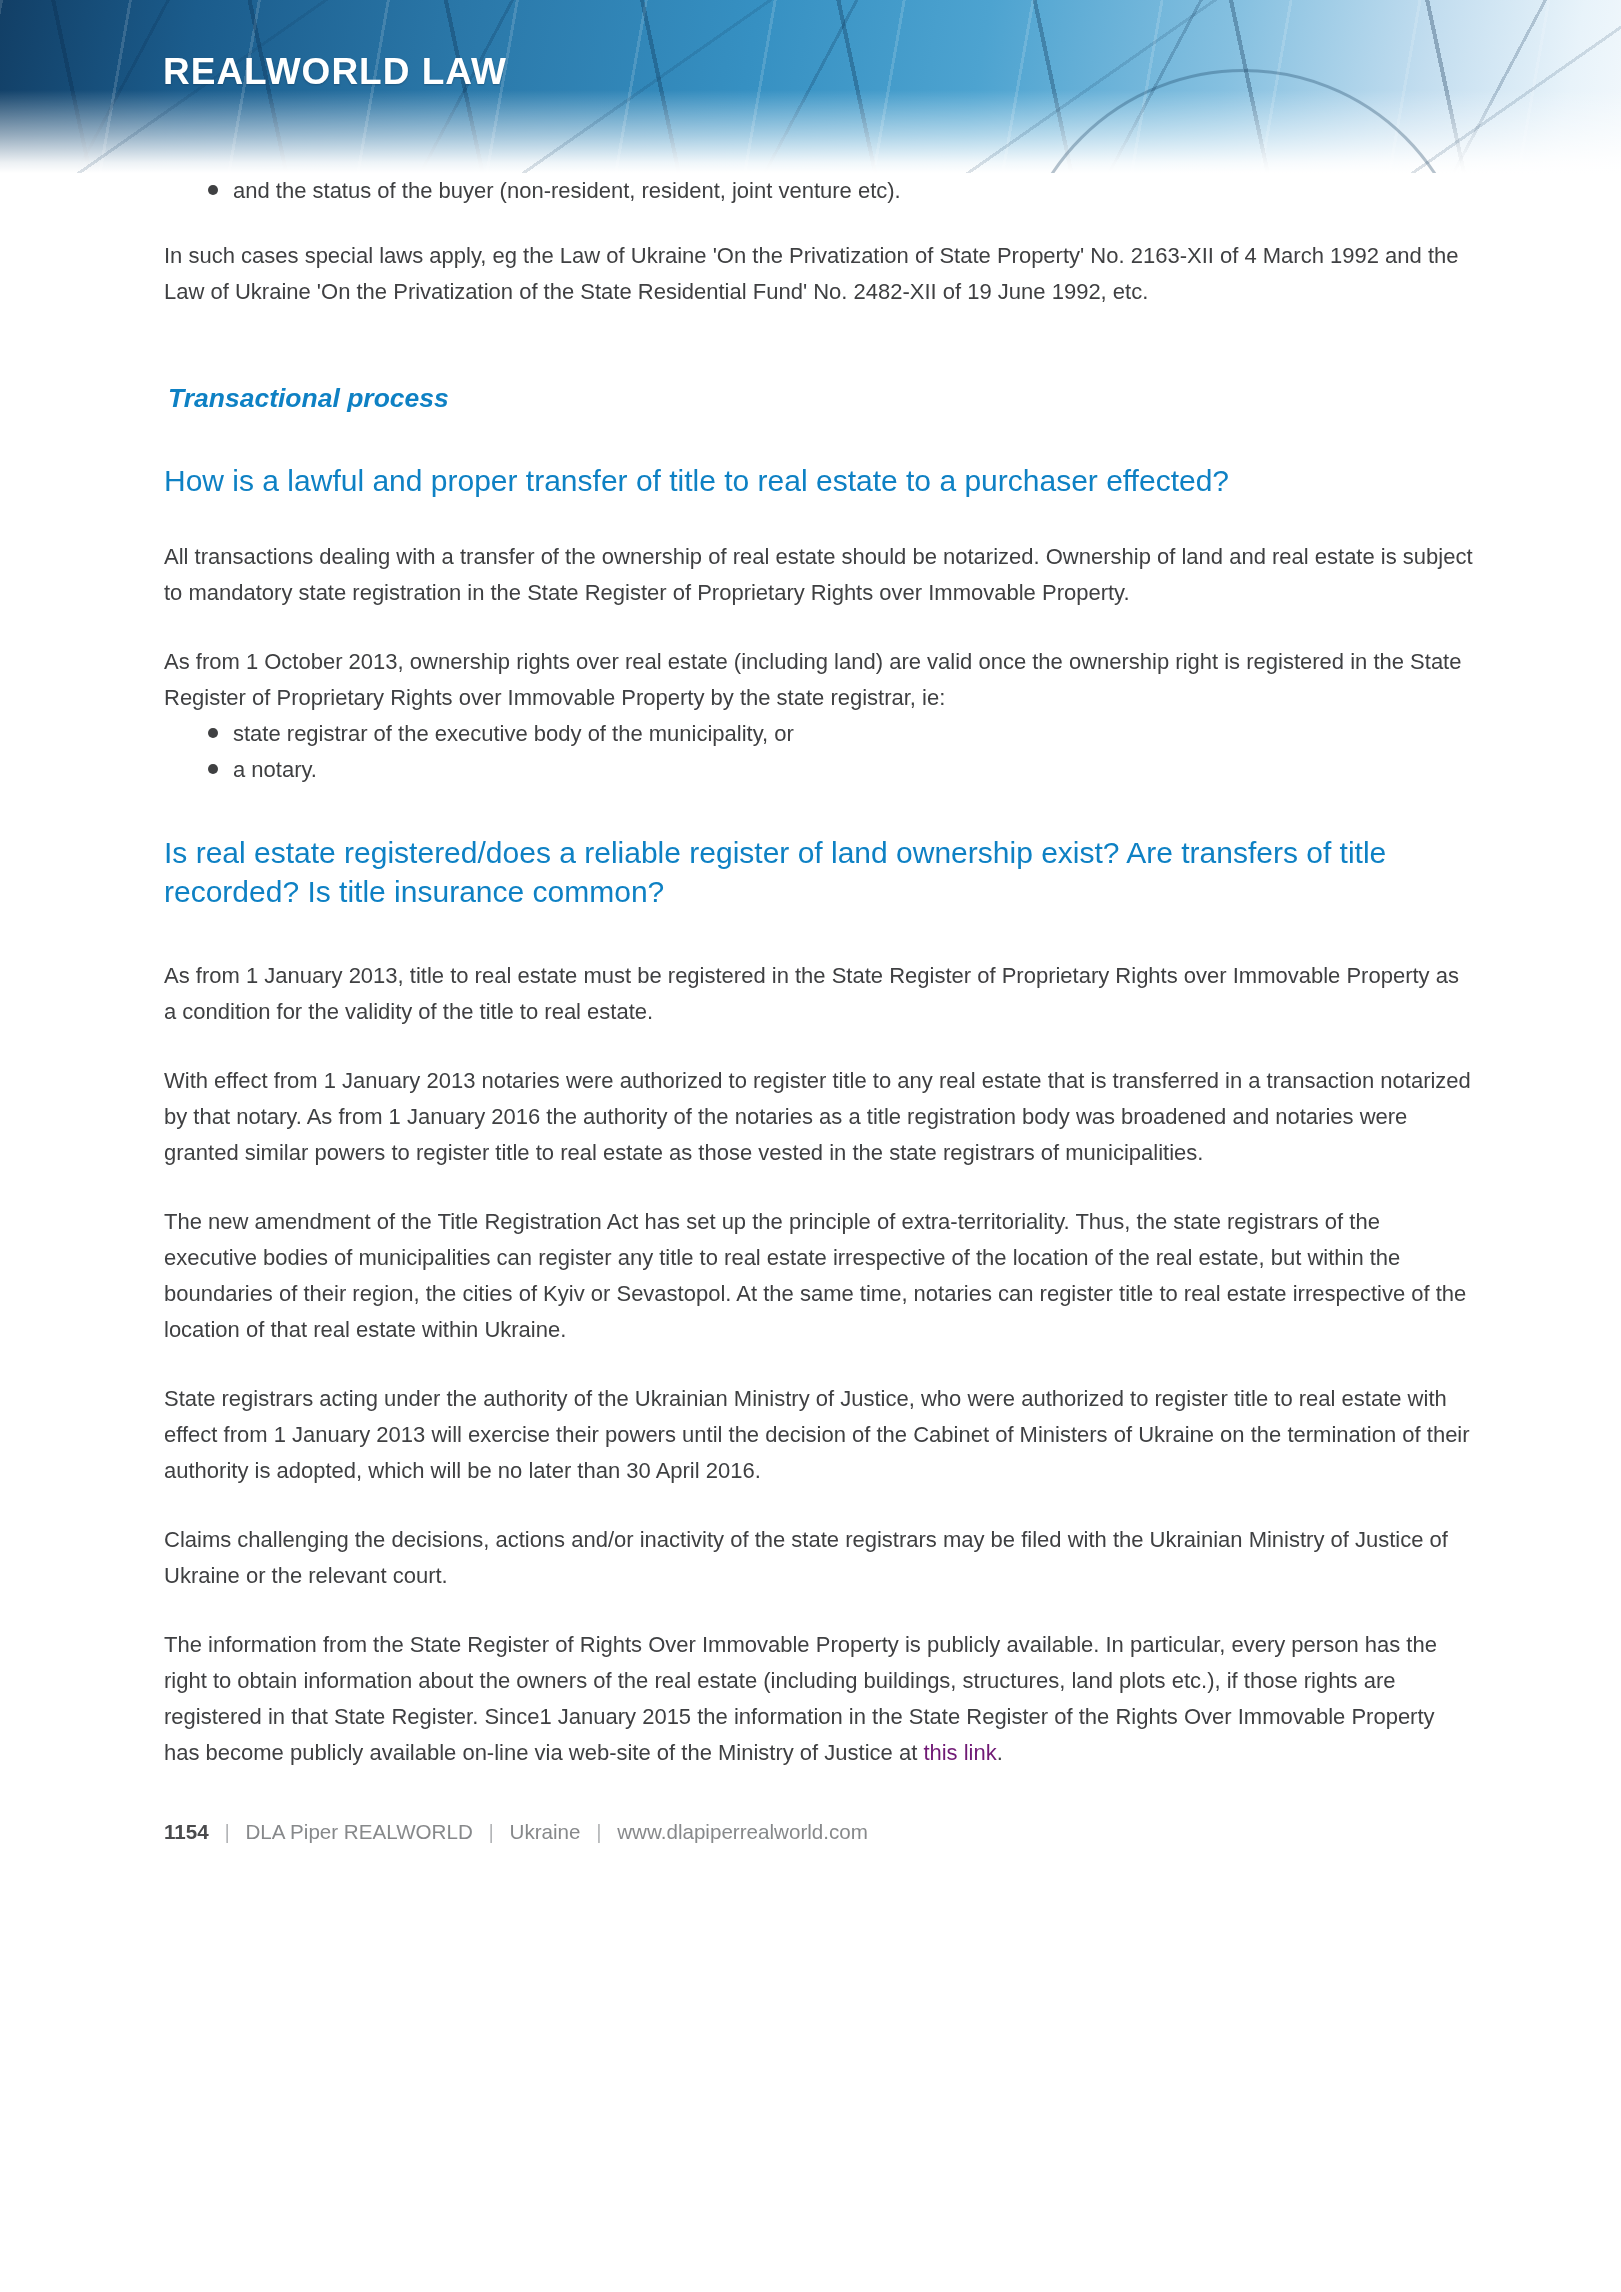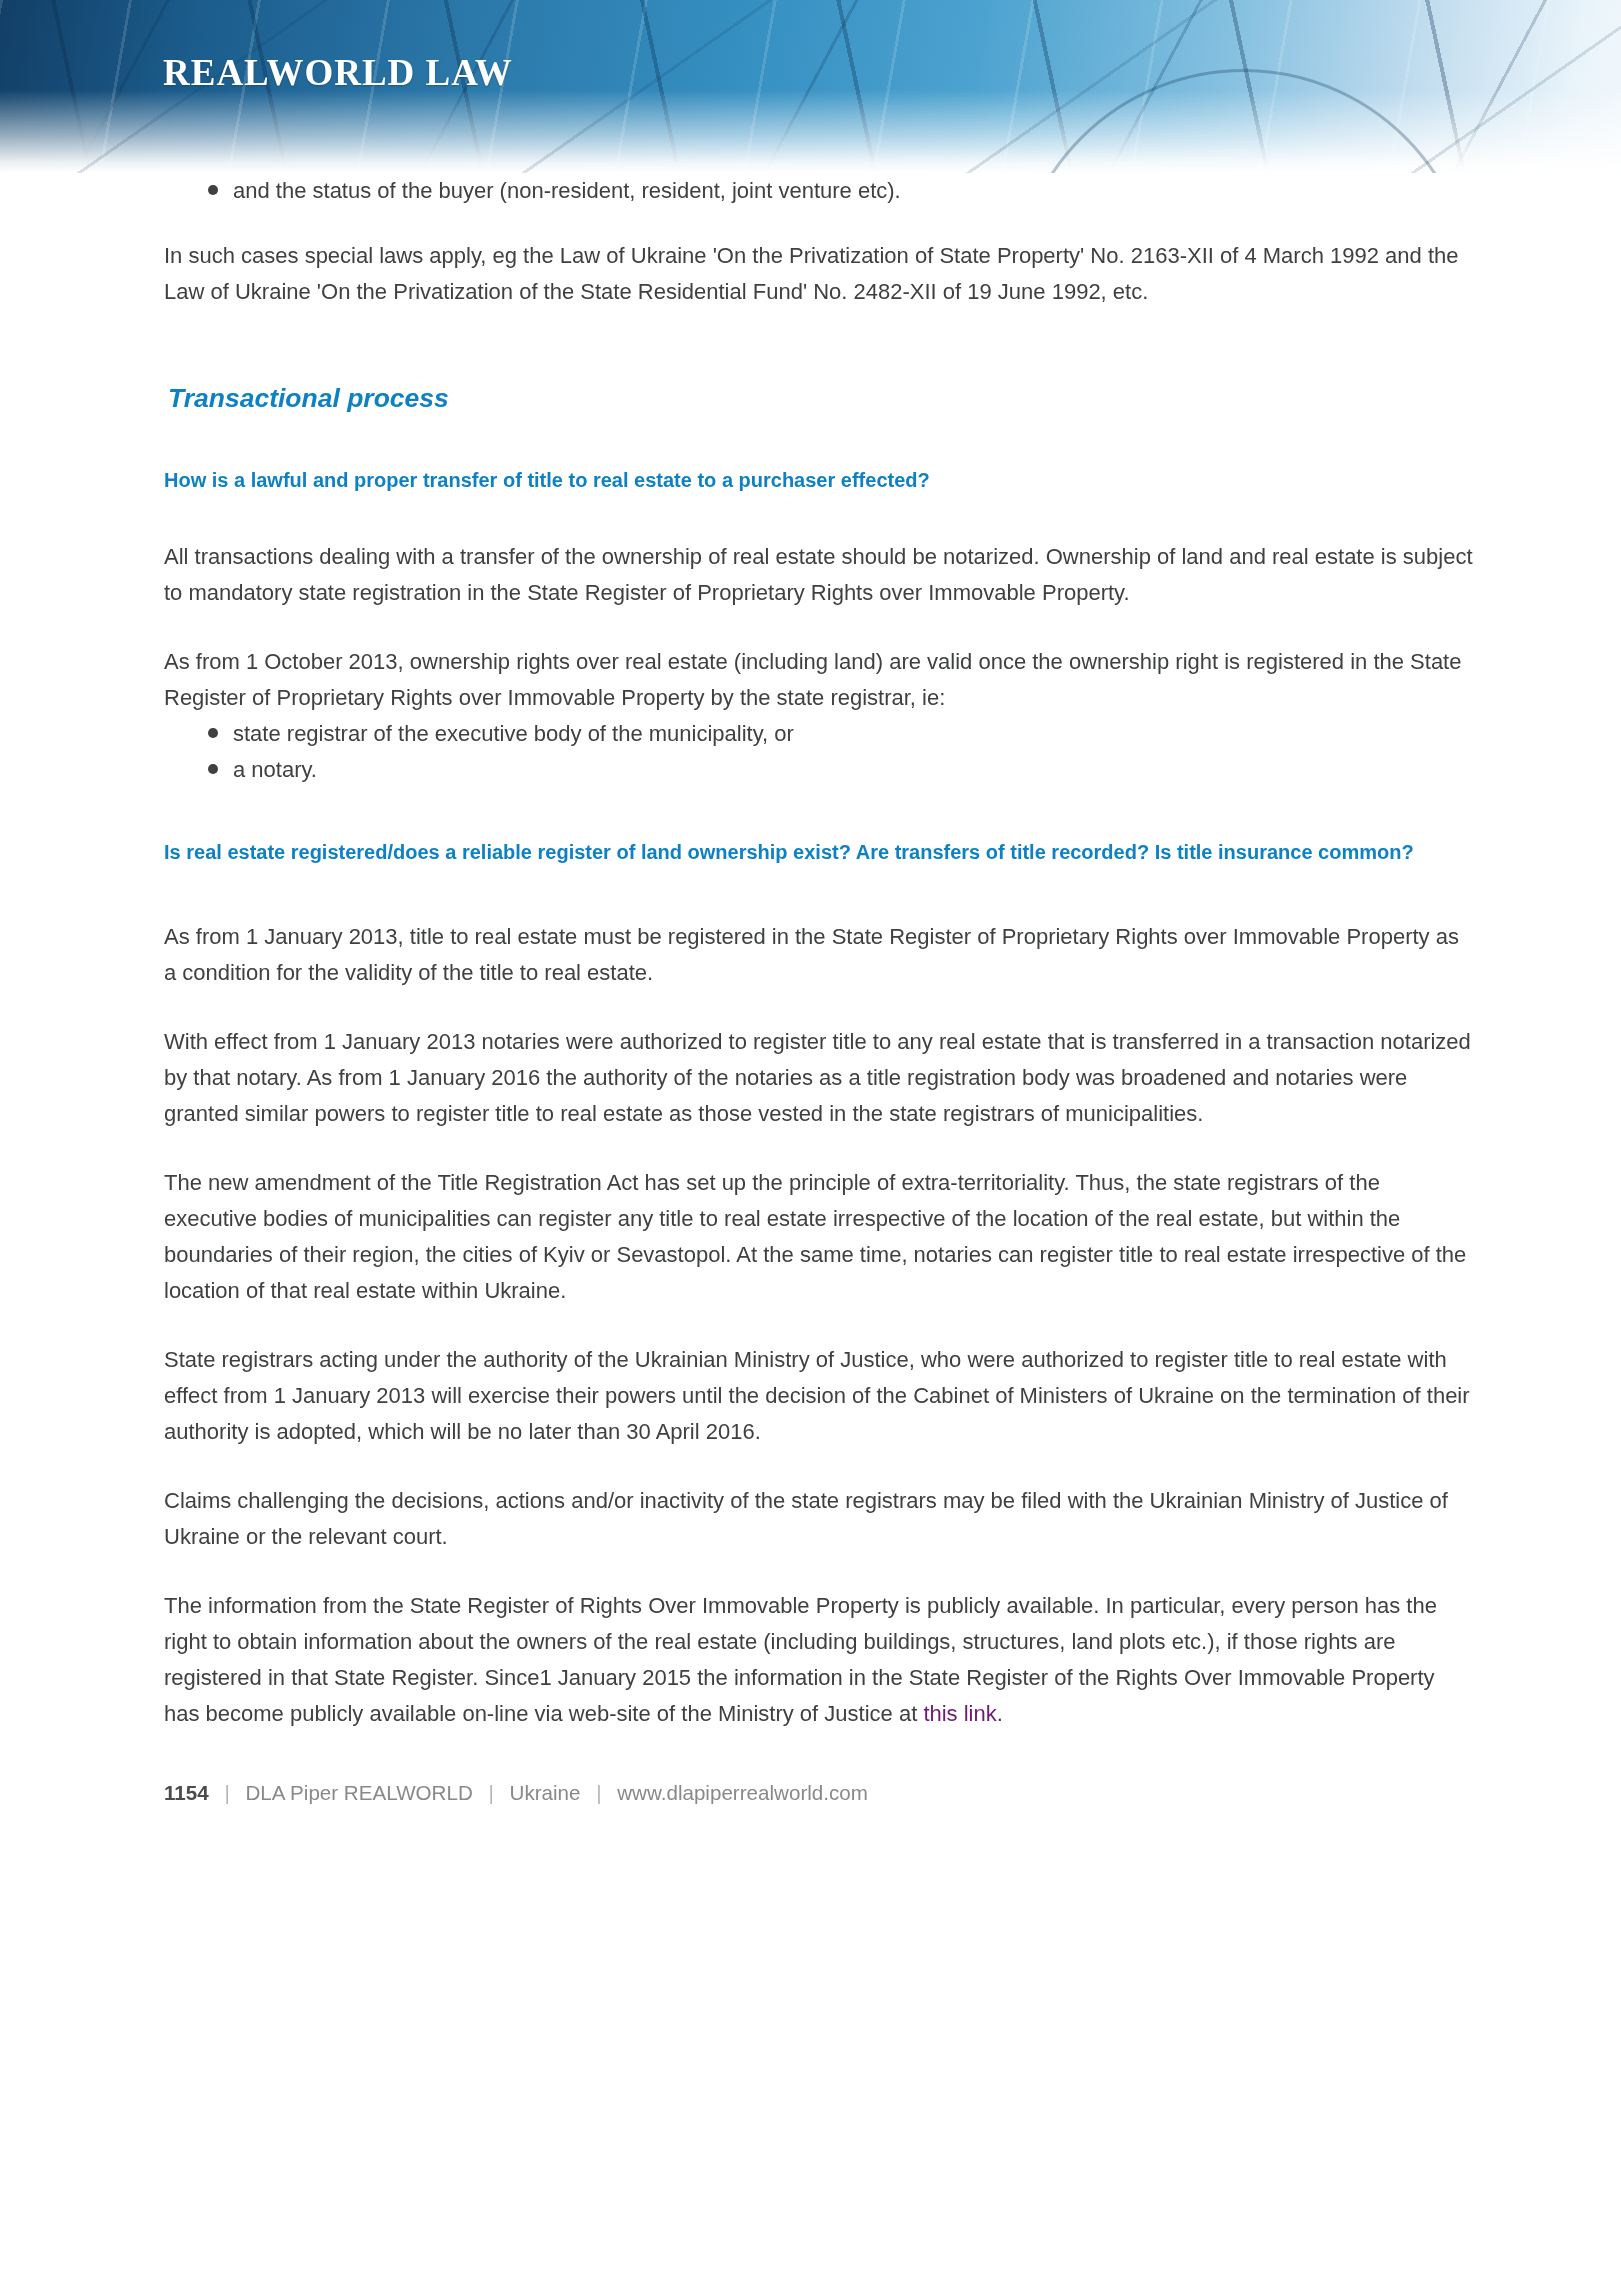--- a/index.html
+++ b/index.html
@@ -45,21 +45,20 @@
   }
   .banner-title {
     position: absolute;
     left: 163px;
     top: 51px;
     font-size: 37px;
     font-weight: bold;
     letter-spacing: 1px;
     color: #ffffff;
     text-shadow: 0 1px 2px rgba(10,40,70,0.35);
-    font-family: Liberation Serif, serif;
   }
 
   
   .content {
     padding: 0 147px 0 164px;
     font-size: 22px;
     line-height: 36px;
   }
   p, .para { margin: 0; }
   .gap-sm  { margin-top: 29px; }
@@ -82,22 +81,22 @@
   h2.section-title {
     margin: 71px 0 0 4px;
     font-size: 26.5px;
     font-weight: bold;
     font-style: italic;
     color: #0e81c4;
     line-height: 35px;
   }
   h3.question {
     margin: 45px 0 0 0;
-    font-size: 20px;
-    font-weight: bold;
+    font-size: 30px;
+    font-weight: normal;
     color: #0e81c4;
     line-height: 39px;
     max-width: 1323px;
   }
   .p2-top { margin-top: 39px; }
   .p-after-heading { margin-top: 47px; }
 
   a.doc-link { color: #701a75; text-decoration: none; cursor: pointer; }
 
   

